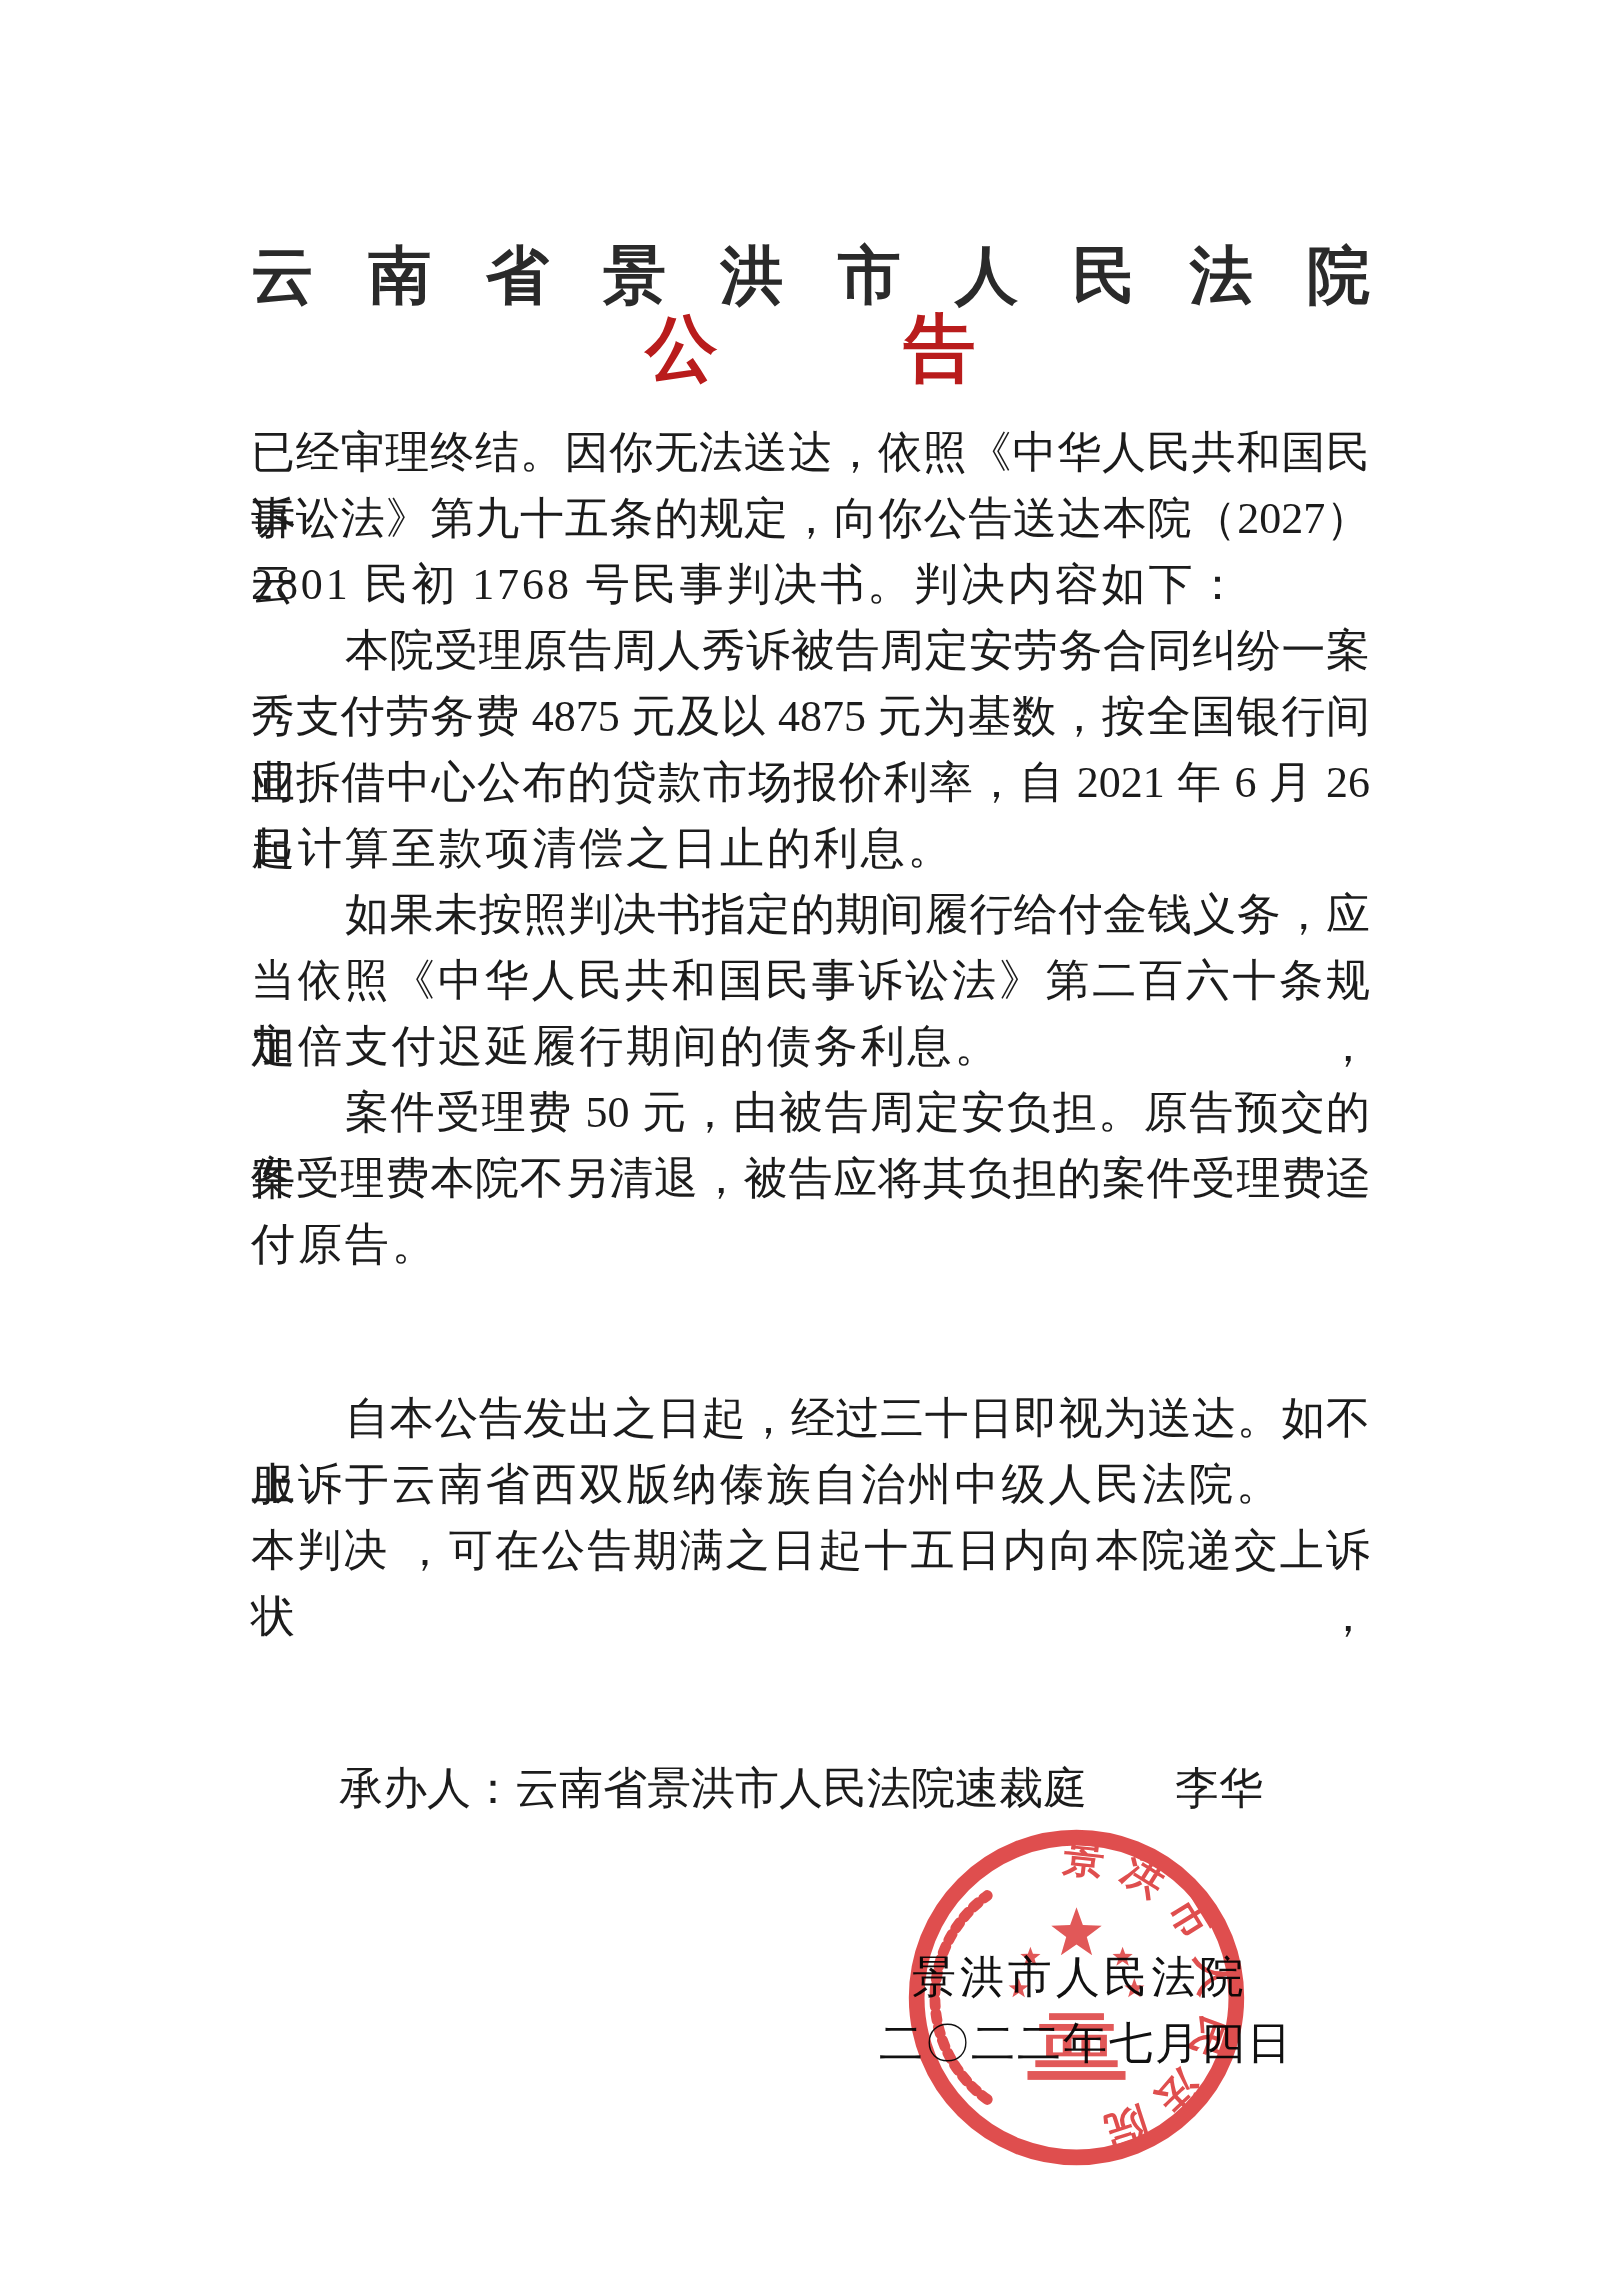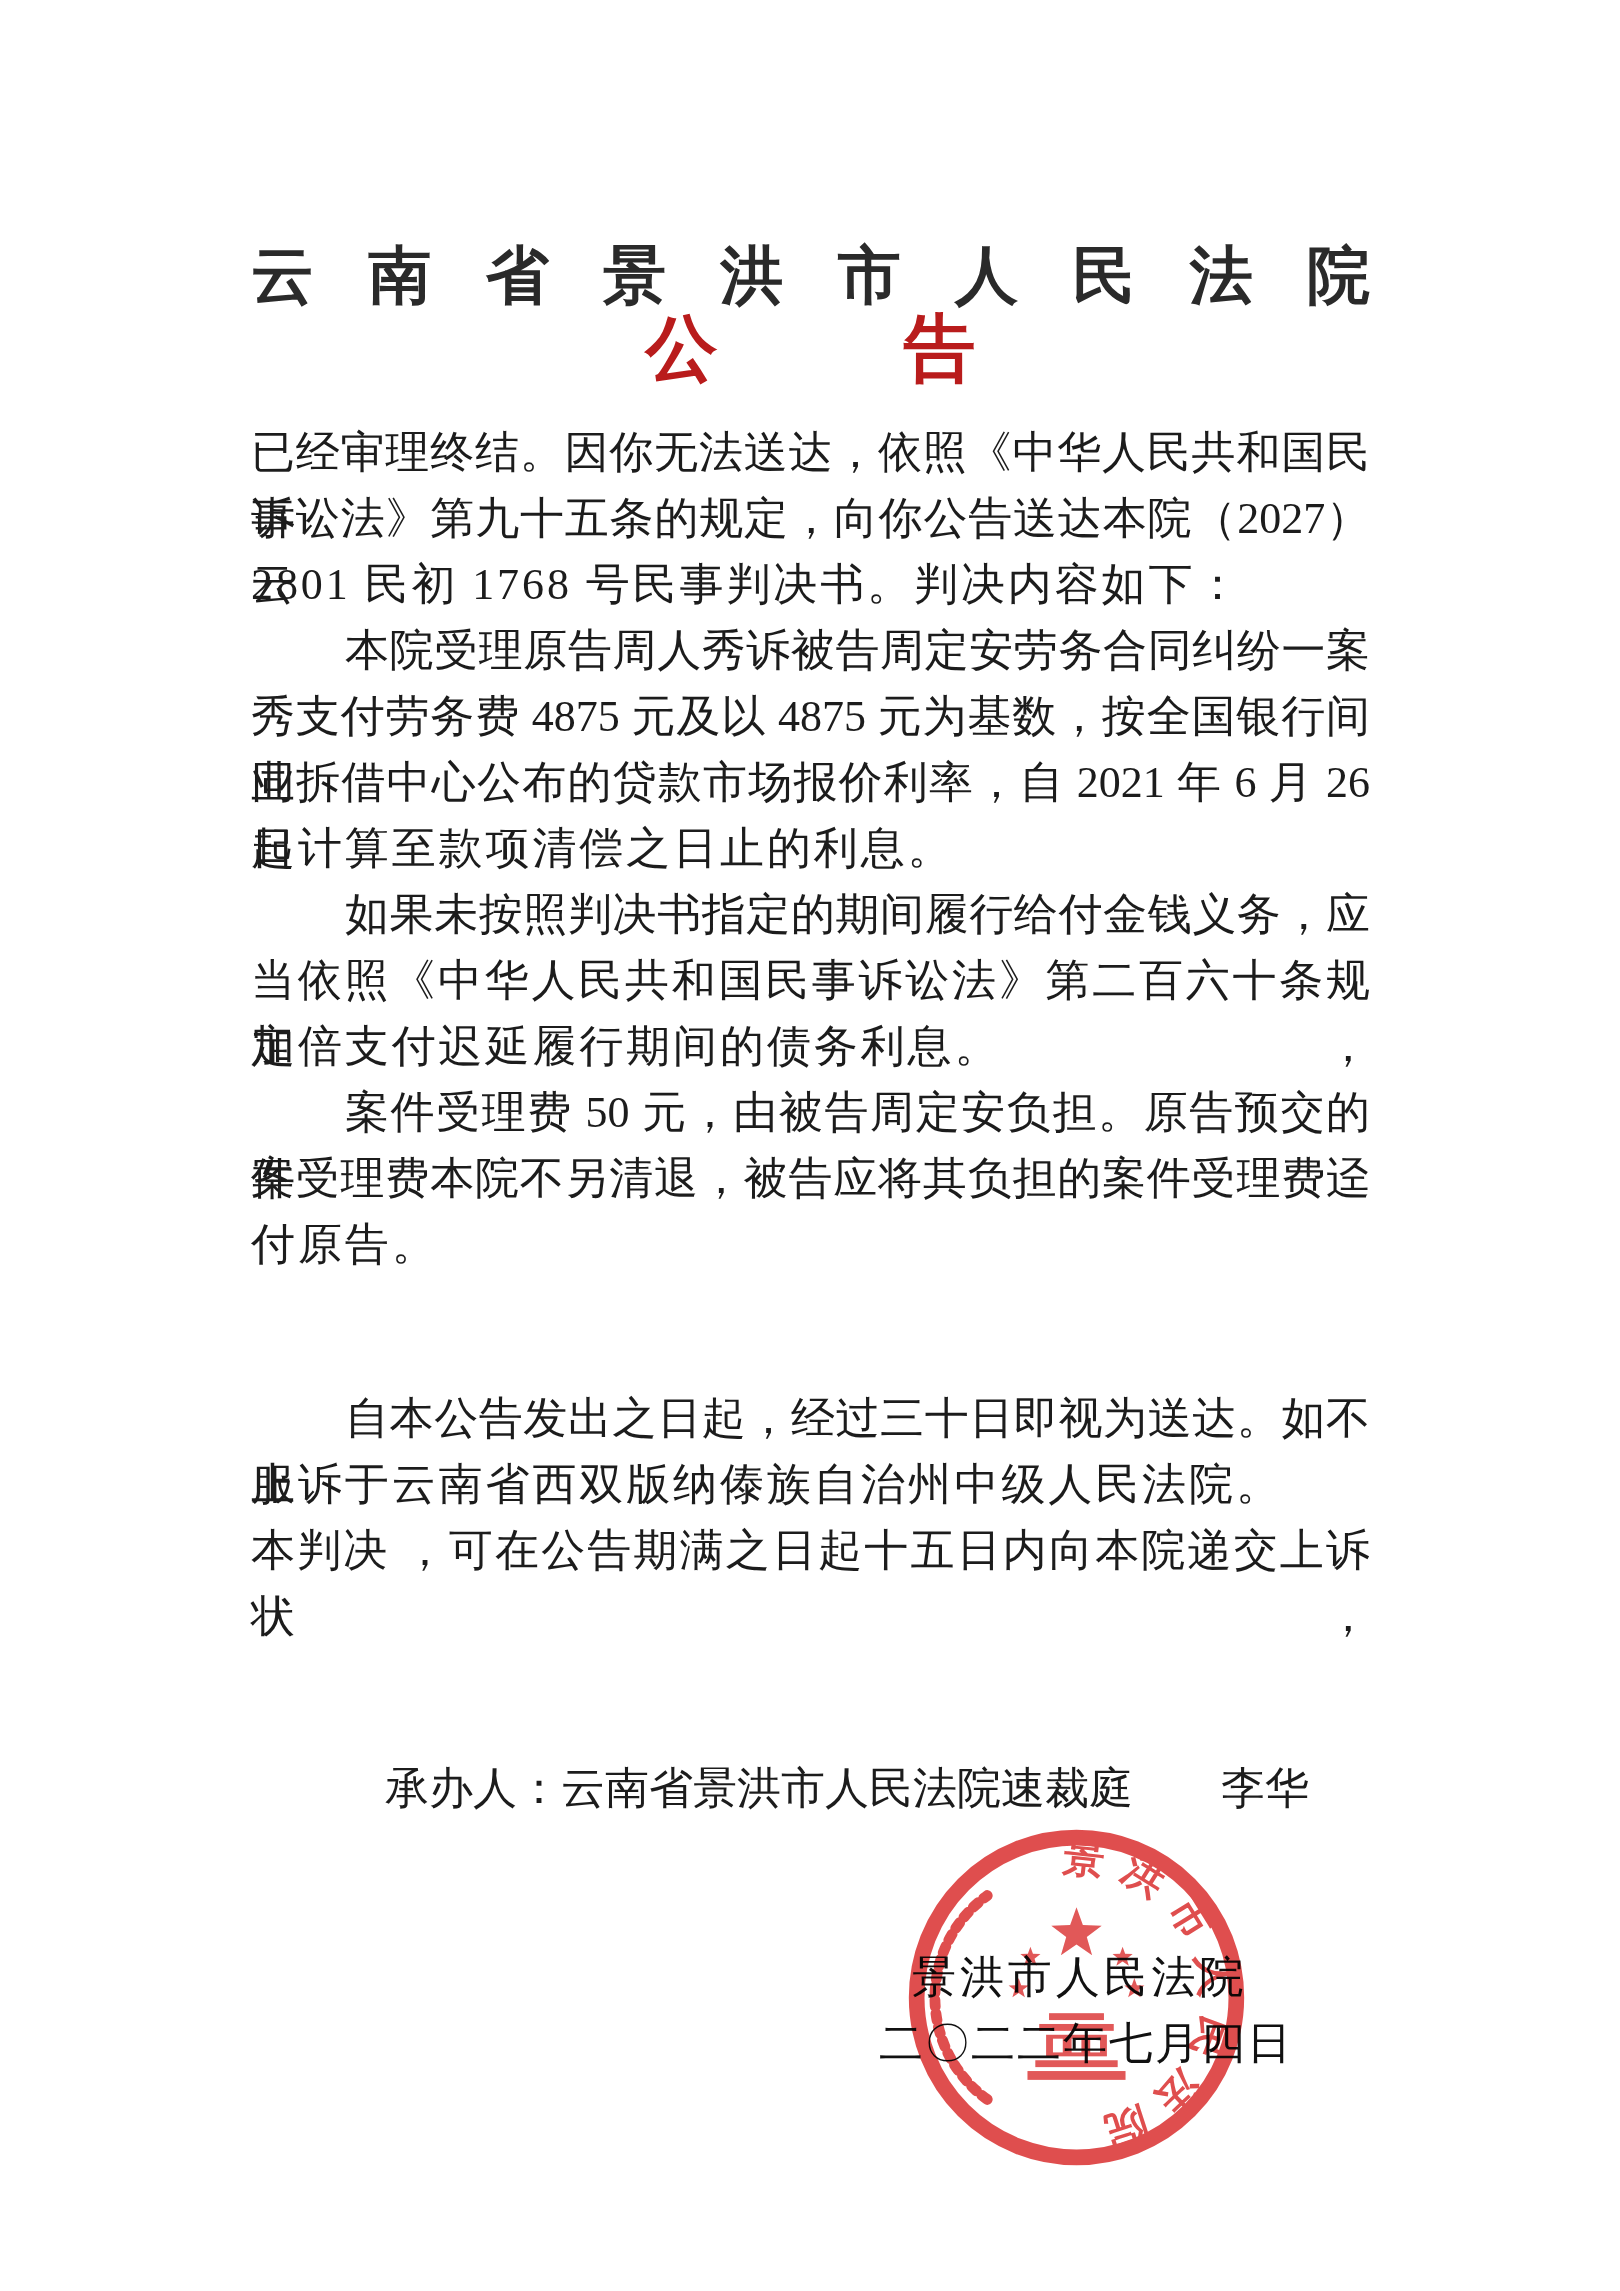--- a/index.html
+++ b/index.html
@@ -41,21 +41,21 @@
     white-space:nowrap;
   }
   .bline.fill { text-align:justify; text-align-last:justify; white-space:normal; }
   .bline.left { text-align:left; letter-spacing:2.9px; }
   .bline.indent { text-indent:94px; }
   .bline.gapline { height:108px; }
 
   
   .signature {
     position:absolute; top:1756px; left:339px;
-    font-size:44px; line-height:66px;margin-left:46px;
+    font-size:44px; line-height:66px;
   }
   .sig-row { display:flex; gap:88px; white-space:nowrap; }
 
   
   .seal {
     position:absolute; top:1821px; left:900px;
     width:353px; height:353px; opacity:0.92;
   }
   .seal-overlay-text {
     position:absolute;

